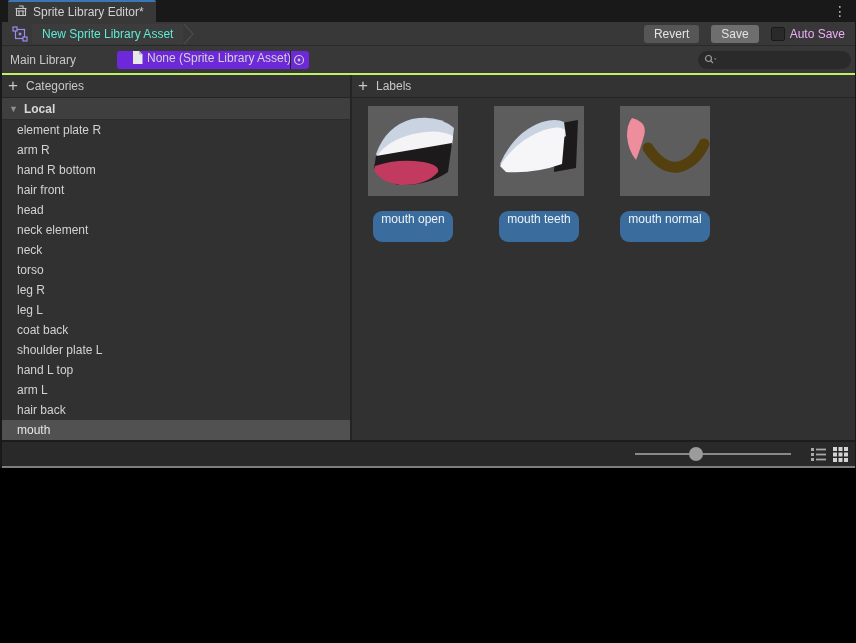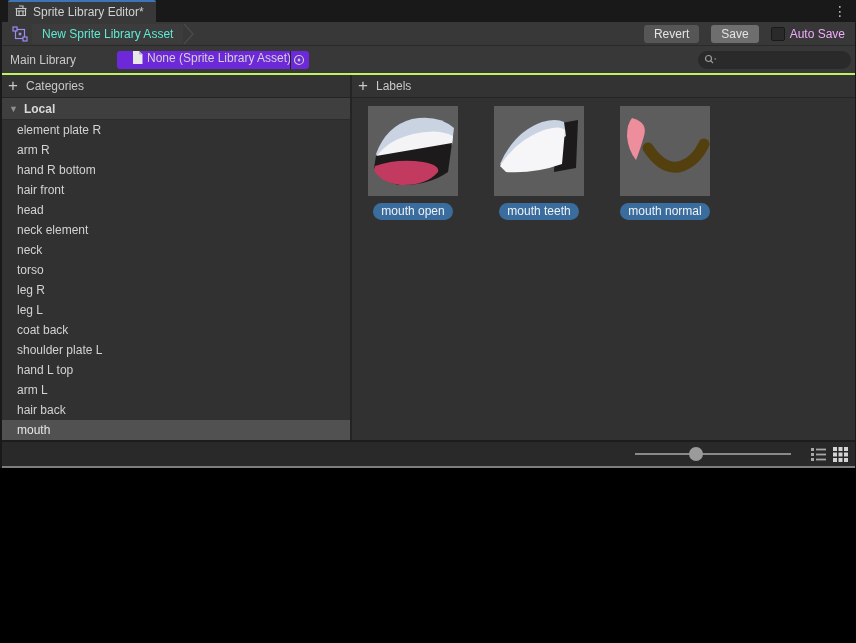--- a/index.html
+++ b/index.html
@@ -60,21 +60,21 @@
   .grouprow .tri { color:#8f8f8f; font-size:9px; }
   .grouprow .group-label { font-weight:bold; color:#d8d8d8; }
   .catlist { }
   .catrow { height:20px; display:flex; align-items:center; padding-left:15px; color:#d2d2d2; }
   .catrow.selected { background:var(--selection); color:#e6e6e6; }
 
   .rightpanel { flex:1; background:#313131; padding:8px 0 0 16px; display:flex; align-items:flex-start; gap:36px; }
   .labelcard { display:flex; flex-direction:column; align-items:center; width:90px; }
   .thumb { width:90px; height:90px; background:#5d5d5d; }
   .thumb svg { display:block; }
-  .pill { margin-top:7px; background:var(--pill); color:#eef2f6; border-radius:9px; padding:1px 8px 2px;
+  .pill { margin-top:15px; background:var(--pill); color:#eef2f6; border-radius:9px; padding:1px 8px 16px;
           font-size:12px; white-space:nowrap; }
 
   
   .bottombar { height:26px; background:#292929; border-top:2px solid #1c1c1c; flex:none; display:flex;
                align-items:center; justify-content:flex-end; padding-right:6px; position:relative; }
   .slider { position:relative; width:156px; height:14px; margin-right:14px; }
   .slider .track { position:absolute; left:0; right:0; top:6px; height:2px; background:#8a8a8a; }
   .slider .thumbdot { position:absolute; top:0; width:14px; height:14px; border-radius:50%; background:#9b9b9b; }
   .viewbtn { width:17px; height:17px; margin-left:5px; display:flex; align-items:center; justify-content:center; }
   .bottom-edge { height:2px; background:#7e7e7e; flex:none; }

